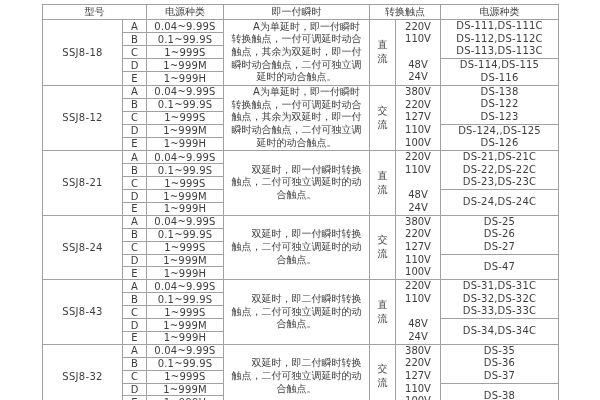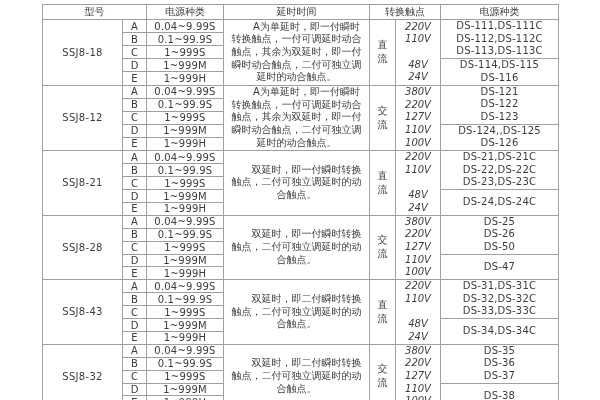--- a/index.html
+++ b/index.html
@@ -38,21 +38,20 @@
   td.ptype{
     white-space:pre-line;
     line-height:14px;
     font-size:10.5px;
   }
   td.volts{
     white-space:pre-line;
     line-height:12.7px;
     vertical-align:middle;
     font-size:10px;
-    font-style:italic;
   }
   td.rep{
     white-space:pre-line;
     line-height:12.7px;
     vertical-align:middle;
     font-size:10px;
     letter-spacing:0.2px;
   }
 </style>
 </head>
@@ -66,21 +65,21 @@
         <col style="width:77px">
       <col style="width:146px">
         <col style="width:26px">
         <col style="width:45px">
       <col style="width:118px">
     </colgroup>
     <thead>
       <tr>
         <th colspan="2">型号</th>
         <th>电源种类</th>
-        <th>延时时间</th>
+        <th>即一付瞬时</th>
         <th colspan="2">转换触点</th>
         <th>电源种类</th>
       </tr>
     </thead>
     <tbody id="table-body">
         <tr>
           <td class="model" rowspan="5">SSJ8-18</td>
           <td class="letter">A</td>
           <td class="delay">0.04~9.99S</td>
           <td class="contact" rowspan="5">　　A为单延时，即一付瞬时
@@ -126,21 +125,21 @@
 触点，其余为双延时，即一付
 瞬时动合触点，二付可独立调
 延时的动合触点。</td>
           <td class="ptype" rowspan="5">交
 流</td>
           <td class="volts" rowspan="5">380V
 220V
 127V
 110V
 100V</td>
-          <td class="rep" rowspan="3">DS-121
+          <td class="rep" rowspan="3">DS-138
 DS-122
 DS-123</td>
         </tr>
         <tr>
           <td class="letter">B</td>
           <td class="delay">0.1~99.9S</td>
         </tr>
         <tr>
           <td class="letter">C</td>
           <td class="delay">1~999S</td>
@@ -184,36 +183,36 @@
         <tr>
           <td class="letter">D</td>
           <td class="delay">1~999M</td>
           <td class="rep" rowspan="2">DS-24,DS-24C</td>
         </tr>
         <tr>
           <td class="letter">E</td>
           <td class="delay">1~999H</td>
         </tr>
         <tr>
-          <td class="model" rowspan="5">SSJ8-28</td>
+          <td class="model" rowspan="5">SSJ8-24</td>
           <td class="letter">A</td>
           <td class="delay">0.04~9.99S</td>
           <td class="contact" rowspan="5">　　双延时，即一付瞬时转换
 触点，二付可独立调延时的动
 合触点。</td>
           <td class="ptype" rowspan="5">交
 流</td>
           <td class="volts" rowspan="5">380V
 220V
 127V
 110V
 100V</td>
           <td class="rep" rowspan="3">DS-25
 DS-26
-DS-50</td>
+DS-27</td>
         </tr>
         <tr>
           <td class="letter">B</td>
           <td class="delay">0.1~99.9S</td>
         </tr>
         <tr>
           <td class="letter">C</td>
           <td class="delay">1~999S</td>
         </tr>
         <tr>

